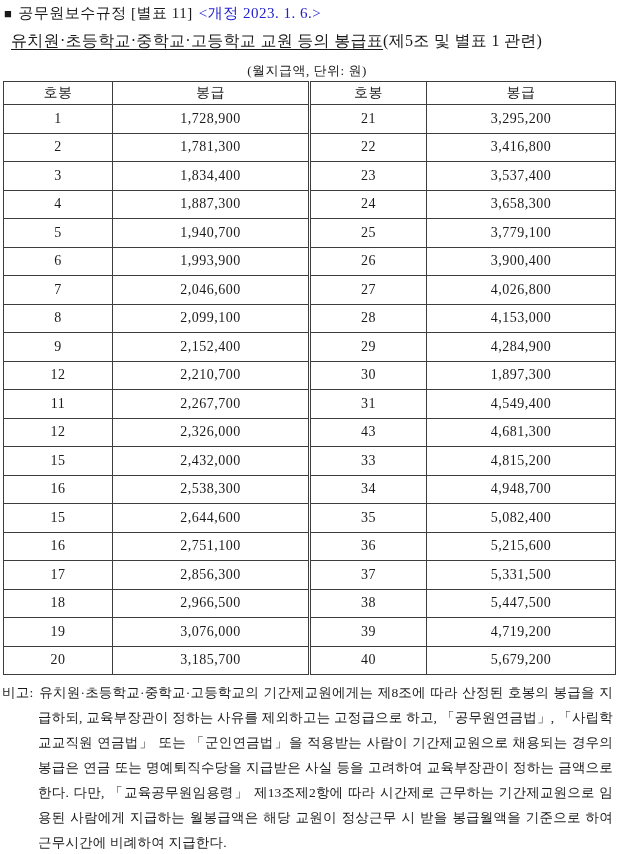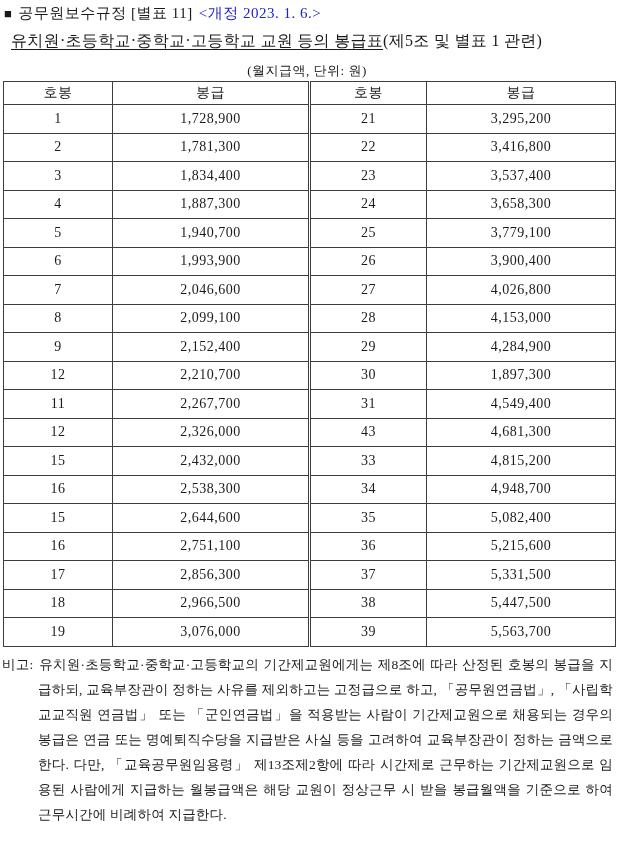--- a/index.html
+++ b/index.html
@@ -227,21 +227,27 @@
         <tr>
           <td>18</td>
           <td>2,966,500</td>
           <td class="mid-split">38</td>
           <td>5,447,500</td>
         </tr>
         <tr>
           <td>19</td>
           <td>3,076,000</td>
           <td class="mid-split">39</td>
-          <td>5,563,700</td>
+          <td>4,719,200</td>
+        </tr>
+        <tr>
+          <td>20</td>
+          <td>3,185,700</td>
+          <td class="mid-split">40</td>
+          <td>5,679,200</td>
         </tr>
       </tbody>
   </table>
 
   <div class="footnote">
     <span class="fn-label">비고:</span><span>유치원·초등학교·중학교·고등학교의 기간제교원에게는 제8조에 따라 산정된 호봉의 봉급을 지급하되, 교육부장관이 정하는 사유를 제외하고는 고정급으로 하고, 「공무원연금법」, 「사립학교교직원 연금법」 또는 「군인연금법」을 적용받는 사람이 기간제교원으로 채용되는 경우의 봉급은 연금 또는 명예퇴직수당을 지급받은 사실 등을 고려하여 교육부장관이 정하는 금액으로 한다. 다만, 「교육공무원임용령」 제13조제2항에 따라 시간제로 근무하는 기간제교원으로 임용된 사람에게 지급하는 월봉급액은 해당 교원이 정상근무 시 받을 봉급월액을 기준으로 하여 근무시간에 비례하여 지급한다.</span>
   </div>
 
 </div>
 

